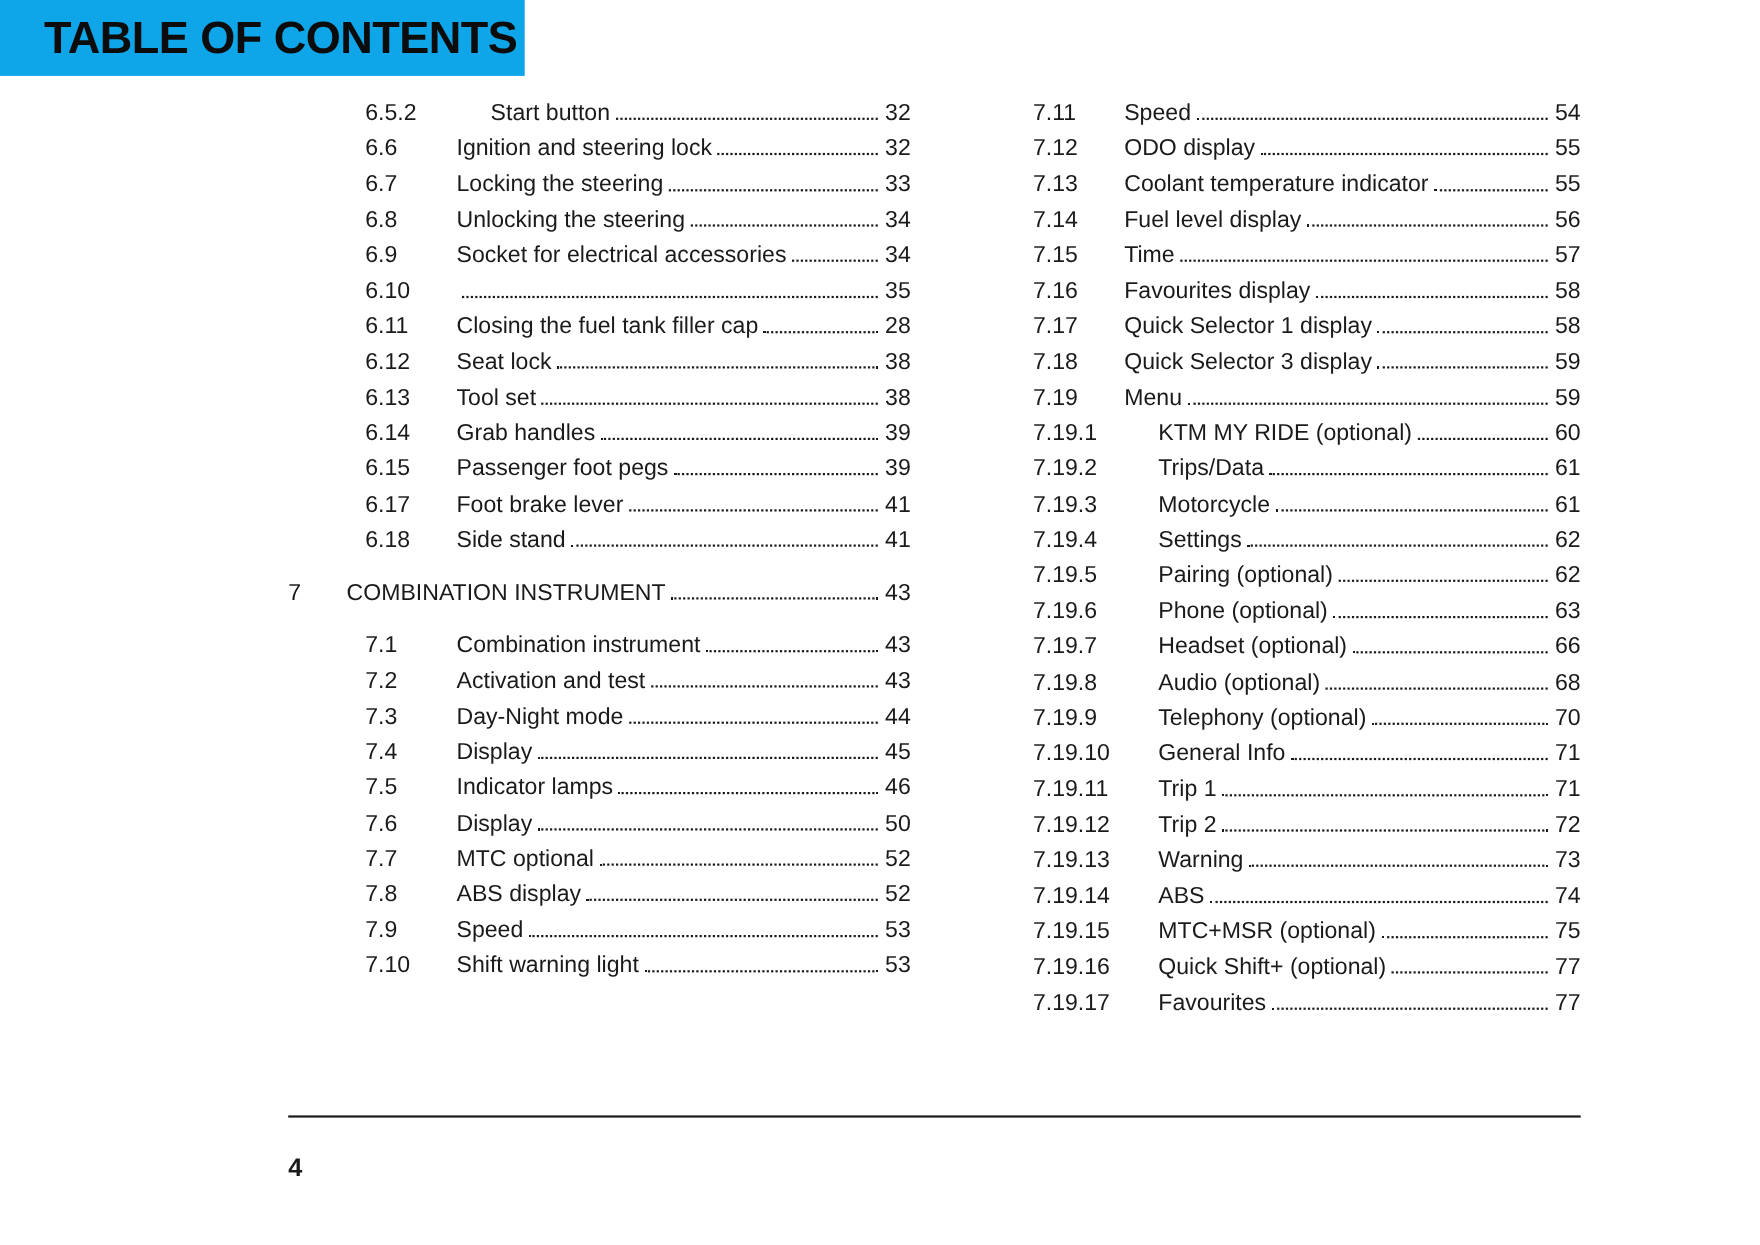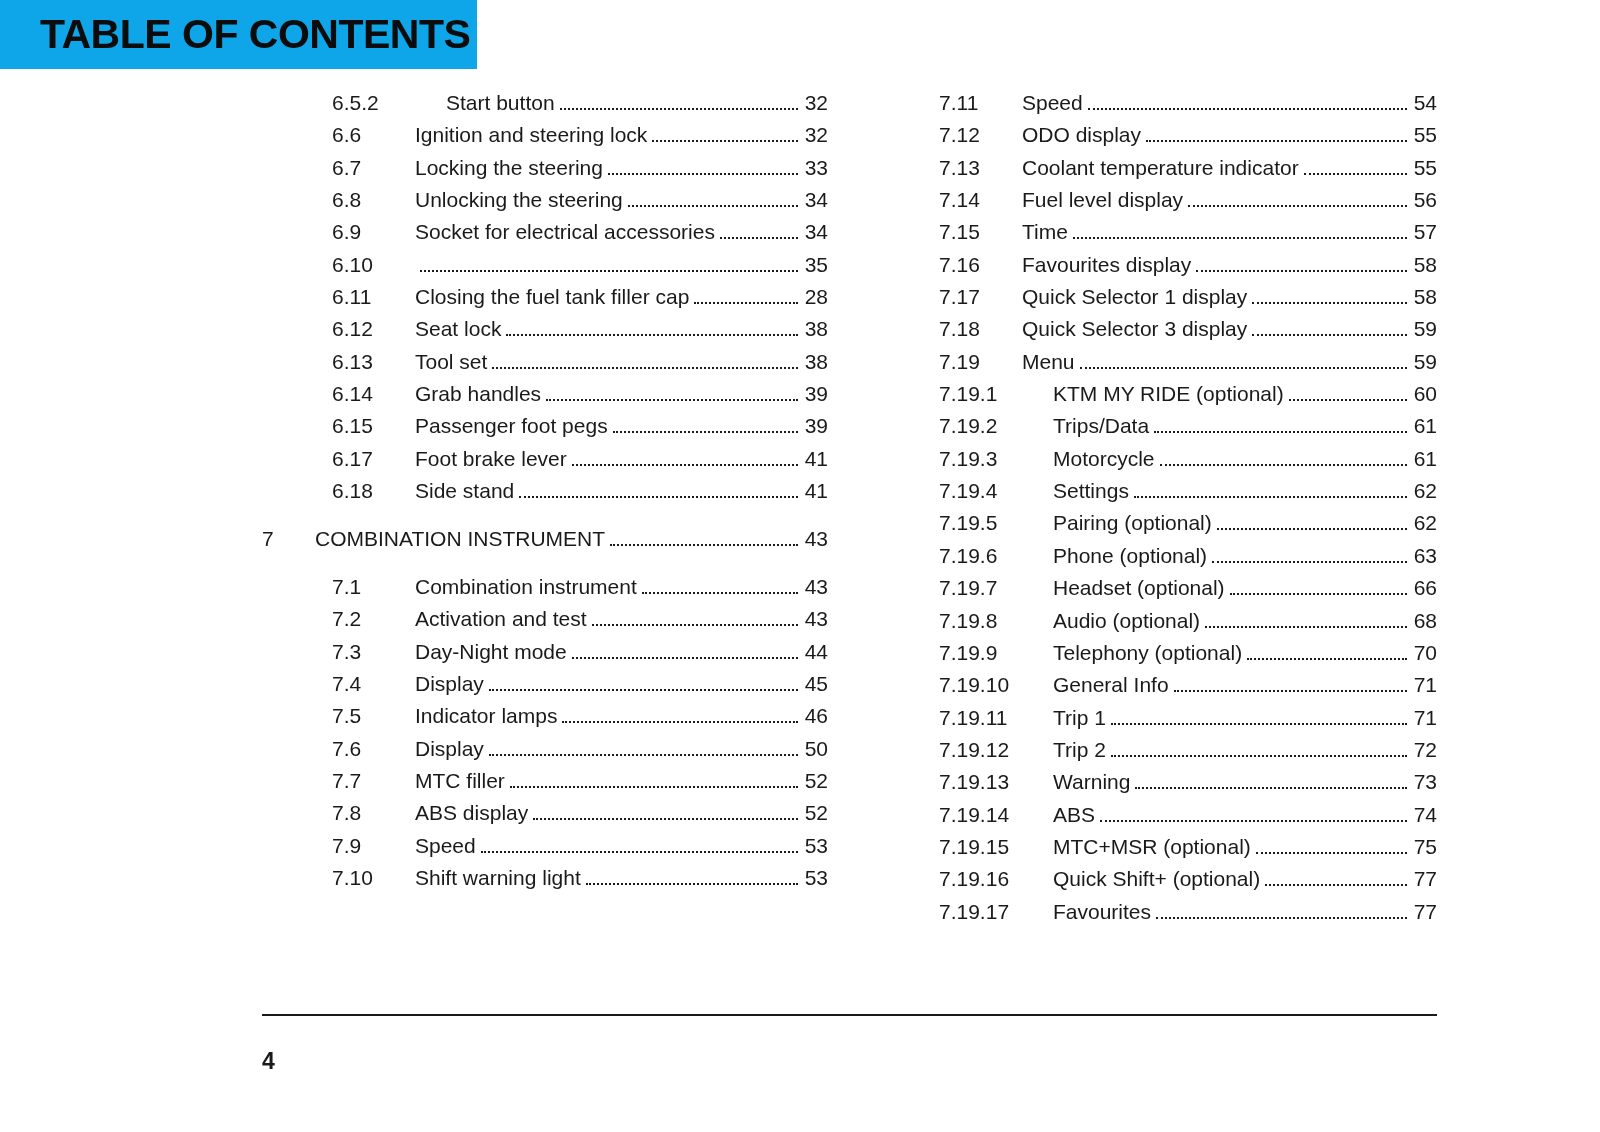--- a/index.html
+++ b/index.html
@@ -189,21 +189,21 @@
       <span class="pagenum">46</span>
     </div>
     <div class="toc-row level-1">
       <span class="num">7.6</span>
       <span class="title">Display</span>
       <span class="leader"></span>
       <span class="pagenum">50</span>
     </div>
     <div class="toc-row level-1">
       <span class="num">7.7</span>
-      <span class="title">MTC filler</span>
+      <span class="title">MTC optional</span>
       <span class="leader"></span>
       <span class="pagenum">52</span>
     </div>
     <div class="toc-row level-1">
       <span class="num">7.8</span>
       <span class="title">ABS display</span>
       <span class="leader"></span>
       <span class="pagenum">52</span>
     </div>
     <div class="toc-row level-1">

